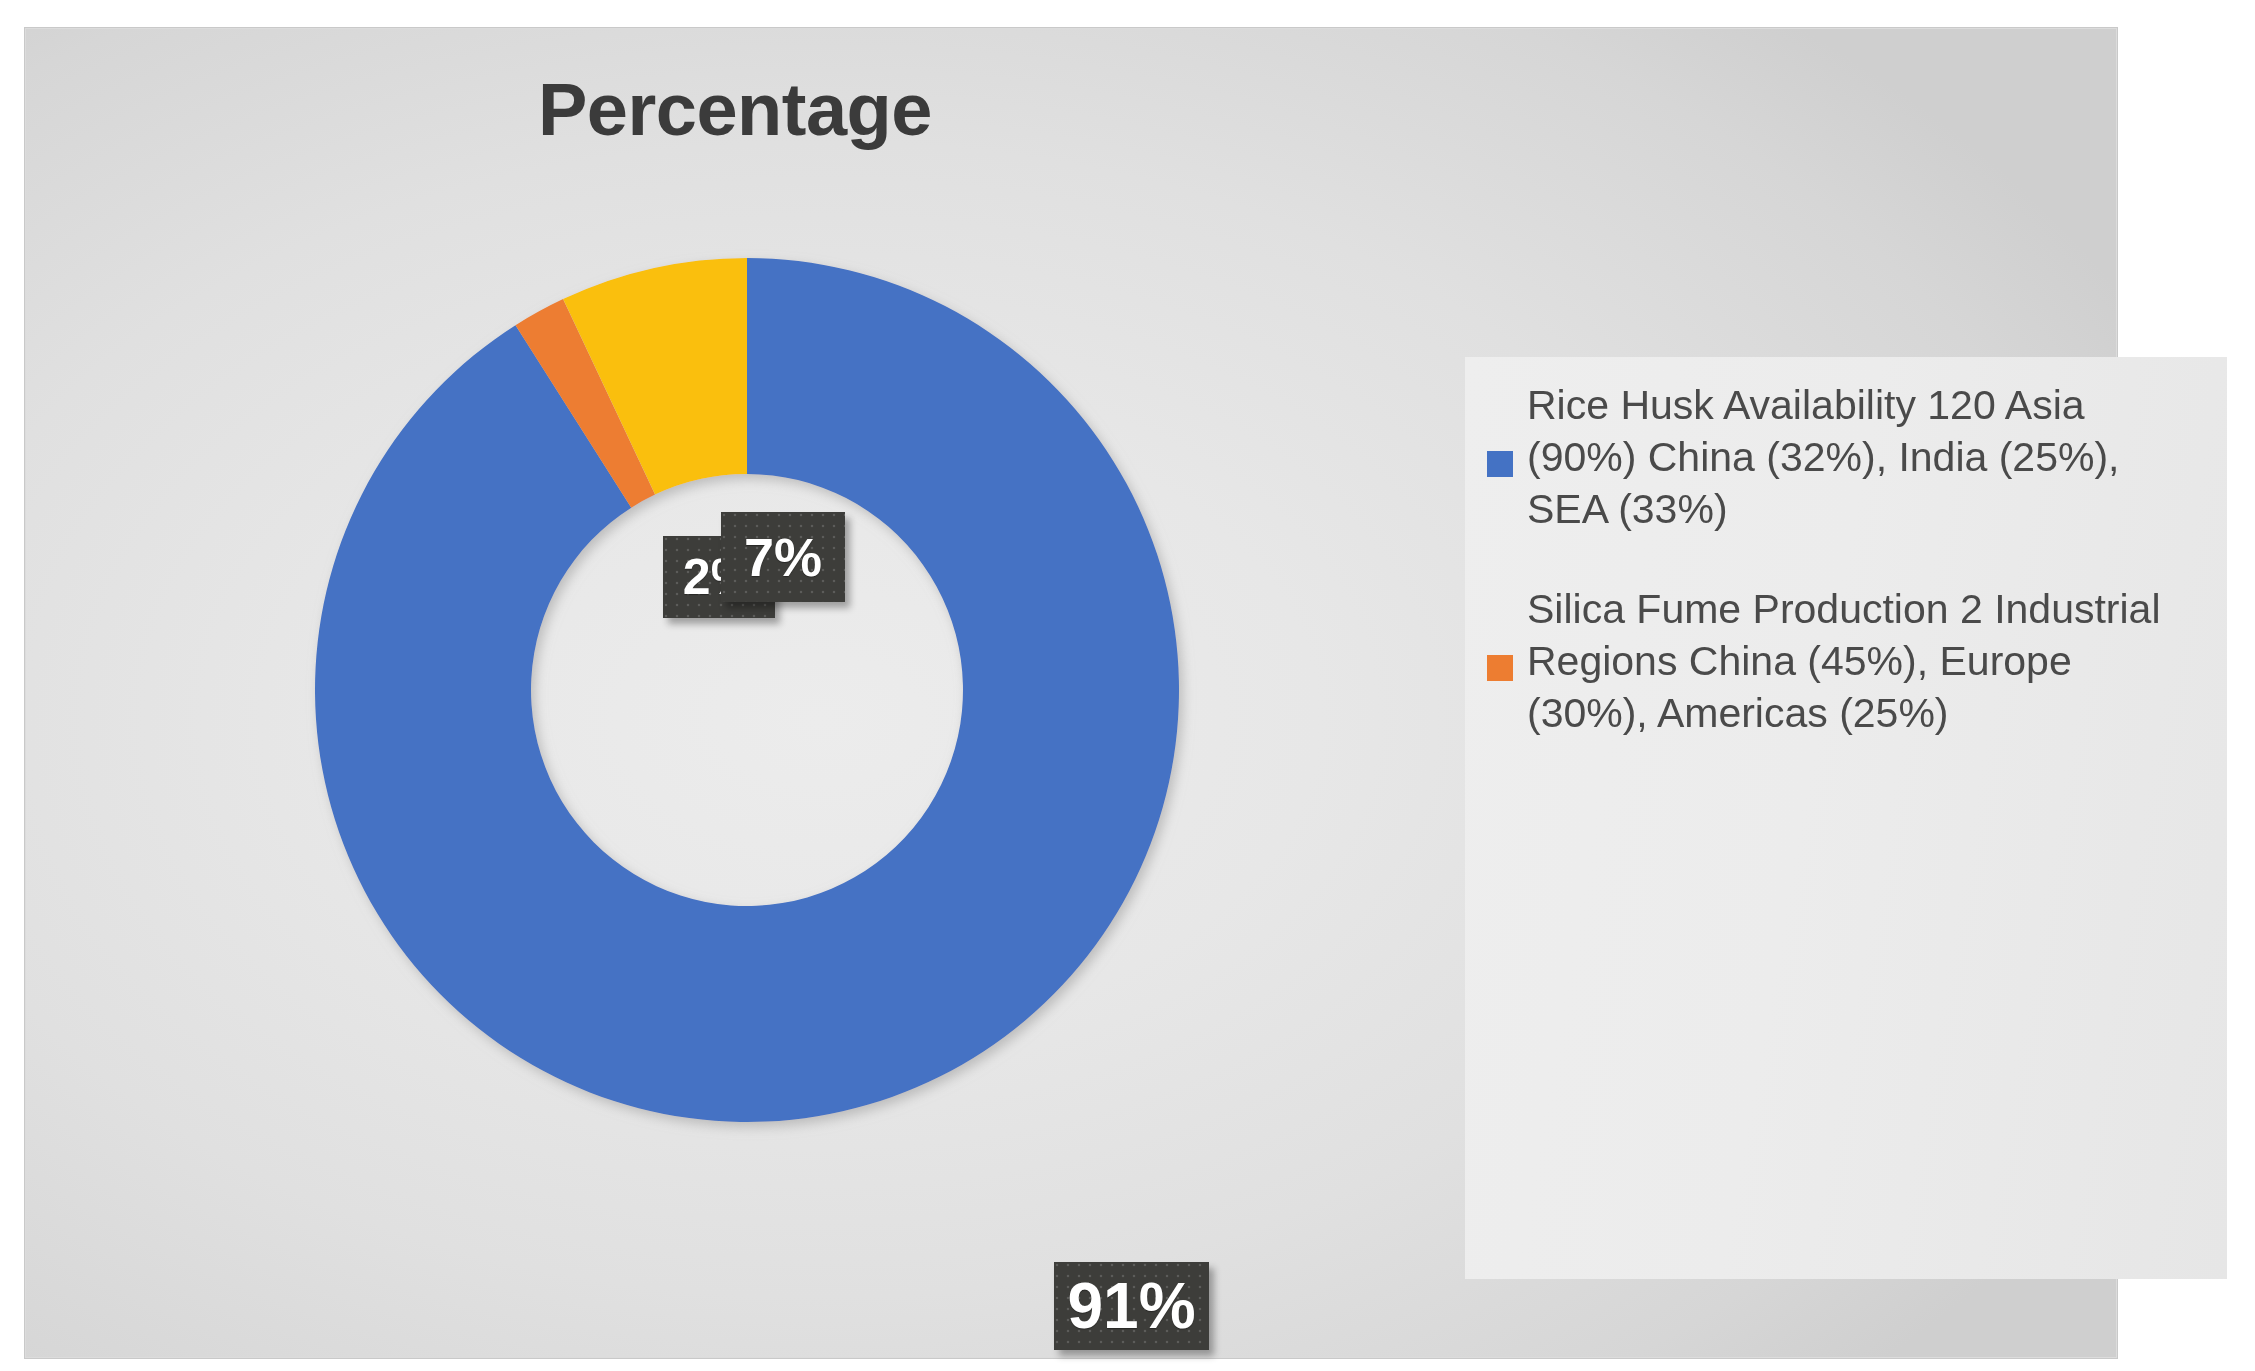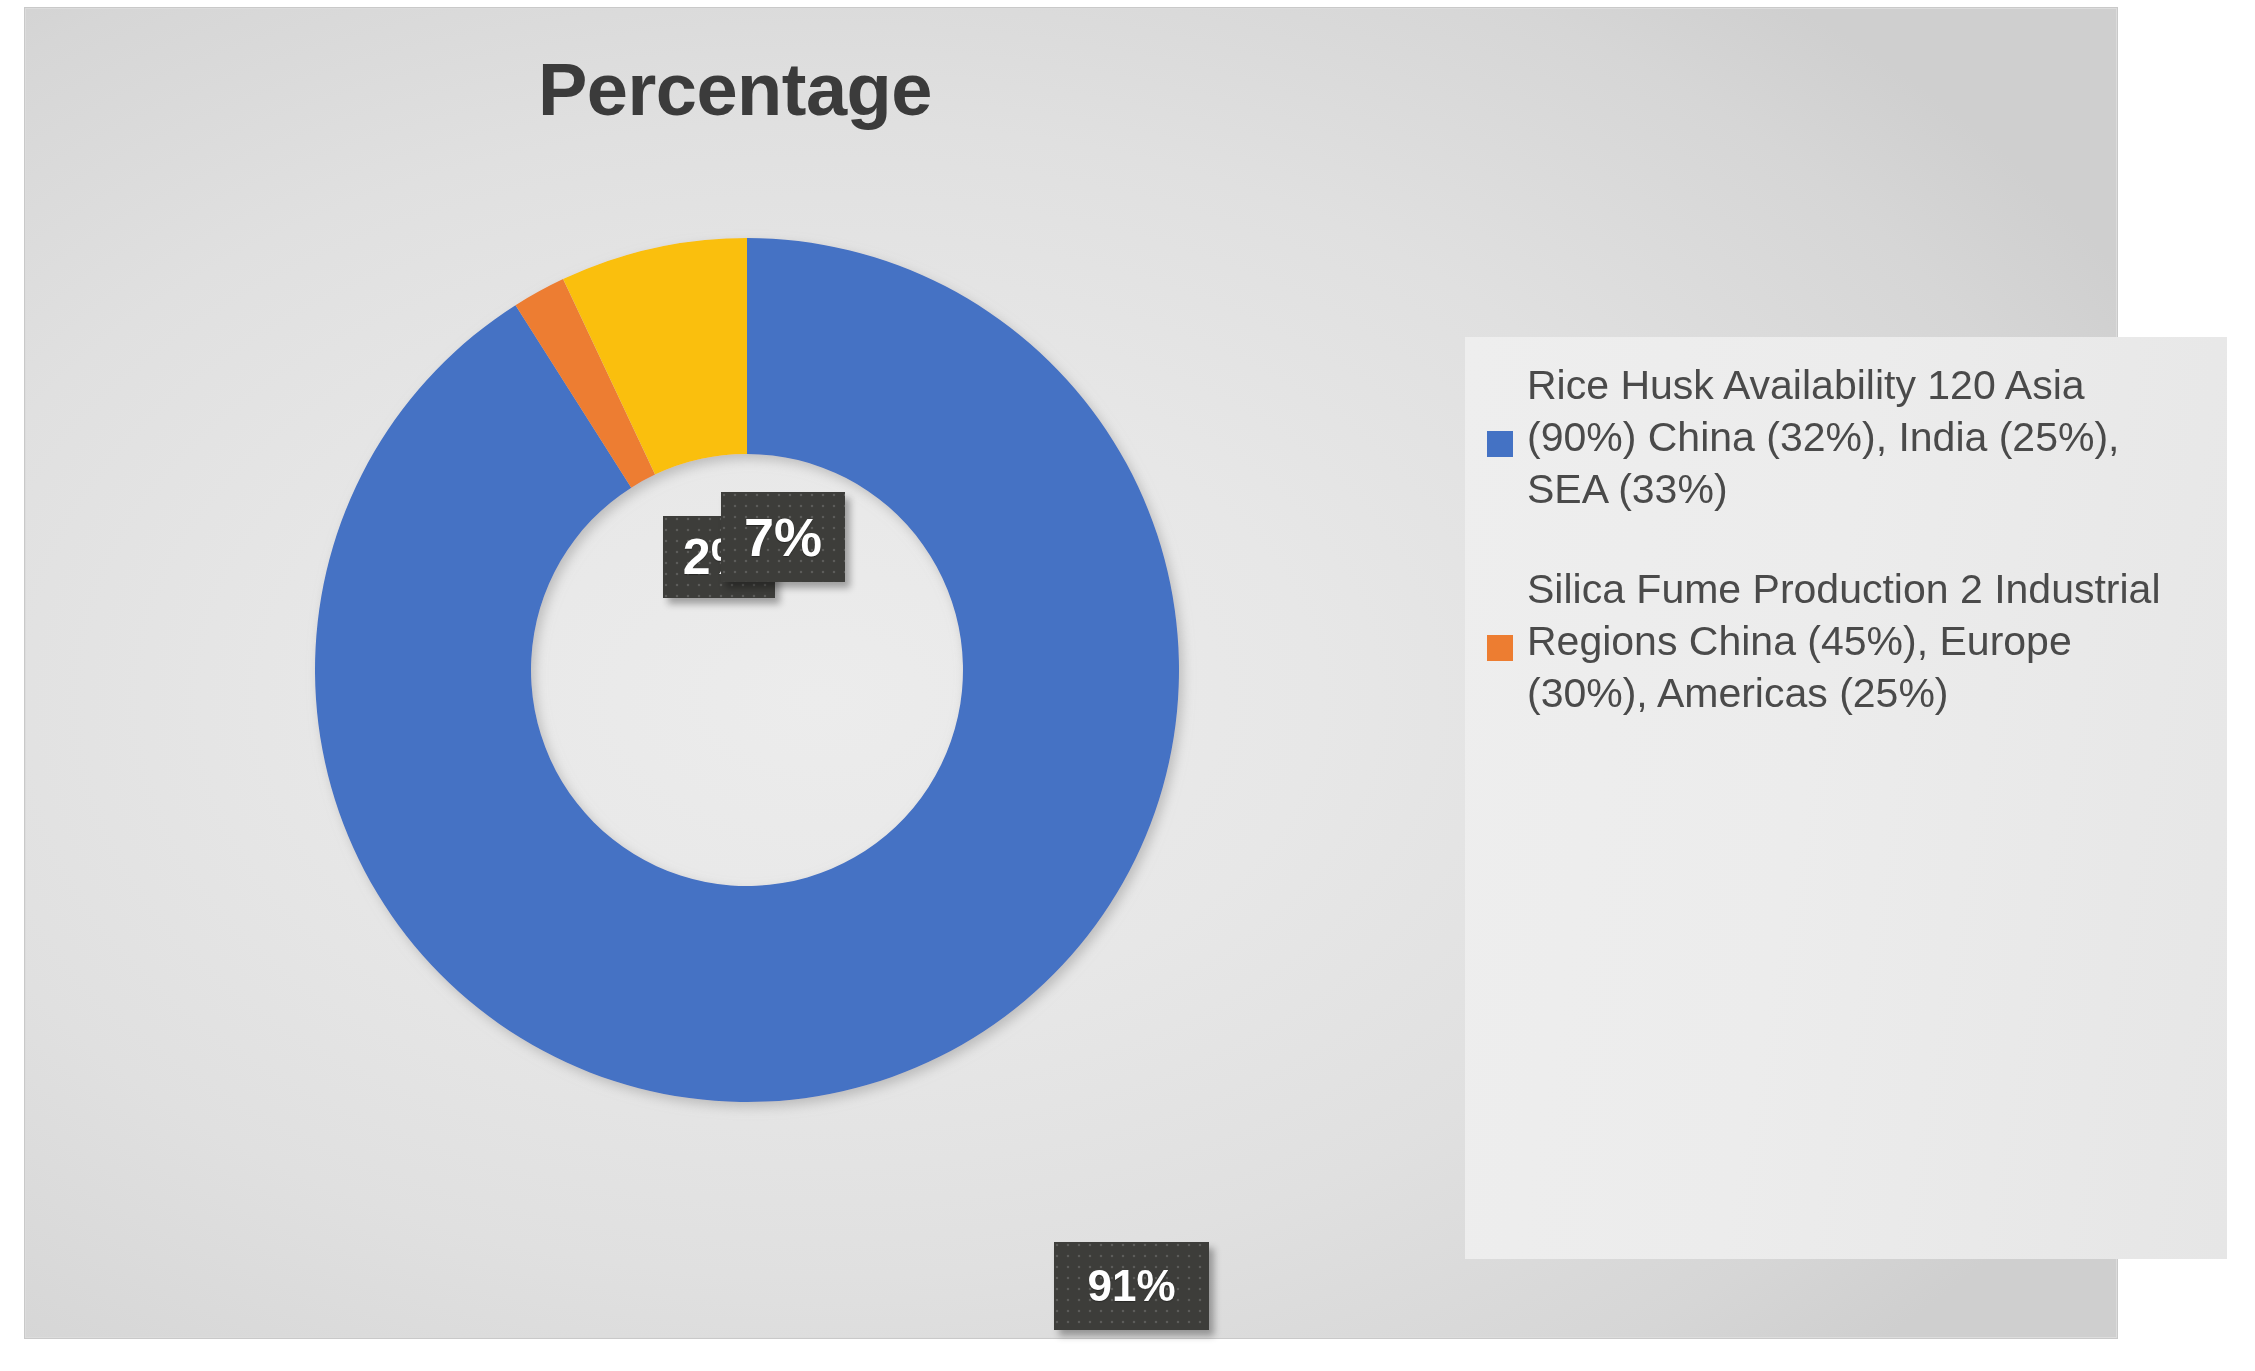--- a/index.html
+++ b/index.html
@@ -11,21 +11,21 @@
     width: 2255px;
     height: 1371px;
     font-family: "Liberation Sans", sans-serif;
     overflow: hidden;
   }
 
   
   #chart-frame {
     position: absolute;
     left: 24px;
-    top: 7px;
+    top: 27px;
     width: 2094px;
     height: 1332px;
     box-sizing: border-box;
     border: 1px solid #c9c9c9;
     background:
       radial-gradient(ellipse 70% 70% at 38% 52%, #ececec 0%, #e7e7e7 34%, #e0e0e0 62%, #d6d6d6 88%, #cfcfcf 100%);
     box-shadow: 0 0 0 1px #dcdcdc inset;
   }
 
   
@@ -91,21 +91,21 @@
     width: 124px;
     height: 90px;
     font-size: 54px;
     z-index: 4;
   }
   #label-91 {
     left: 757px;
     top: 1022px;
     width: 155px;
     height: 88px;
-    font-size: 44px;
+    font-size: 64px;
     z-index: 4;
   }
 
   
   #legend {
     position: absolute;
     left: 1440px;
     top: 329px;
     width: 762px;
     height: 922px;

